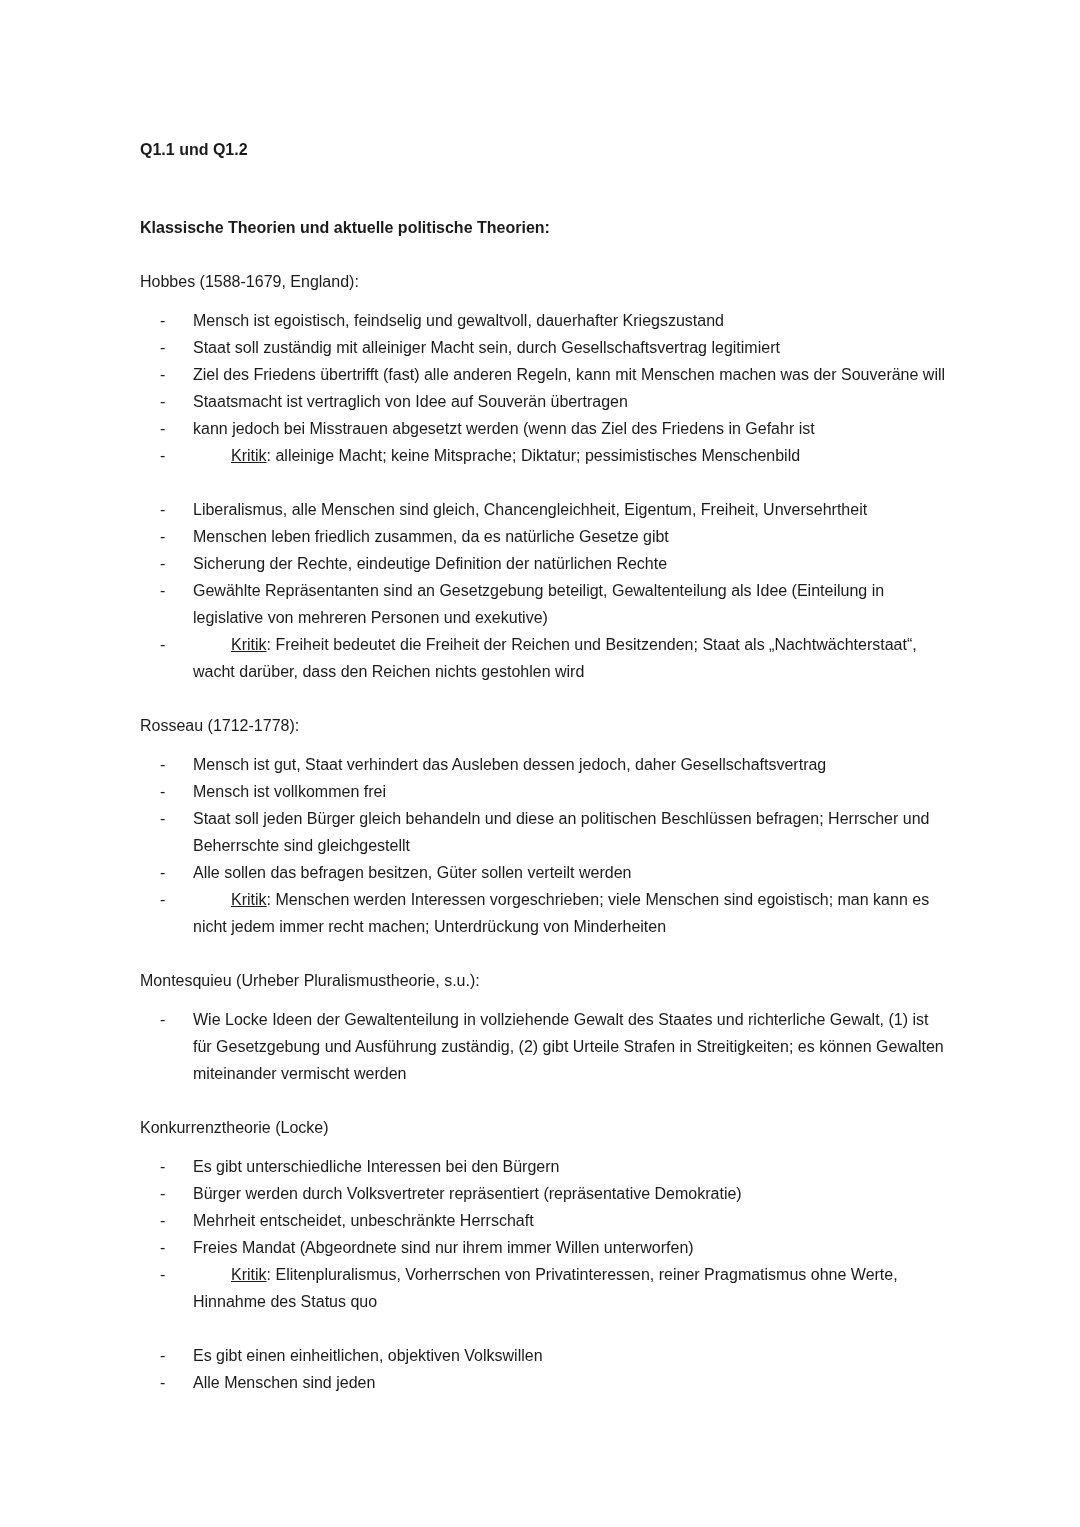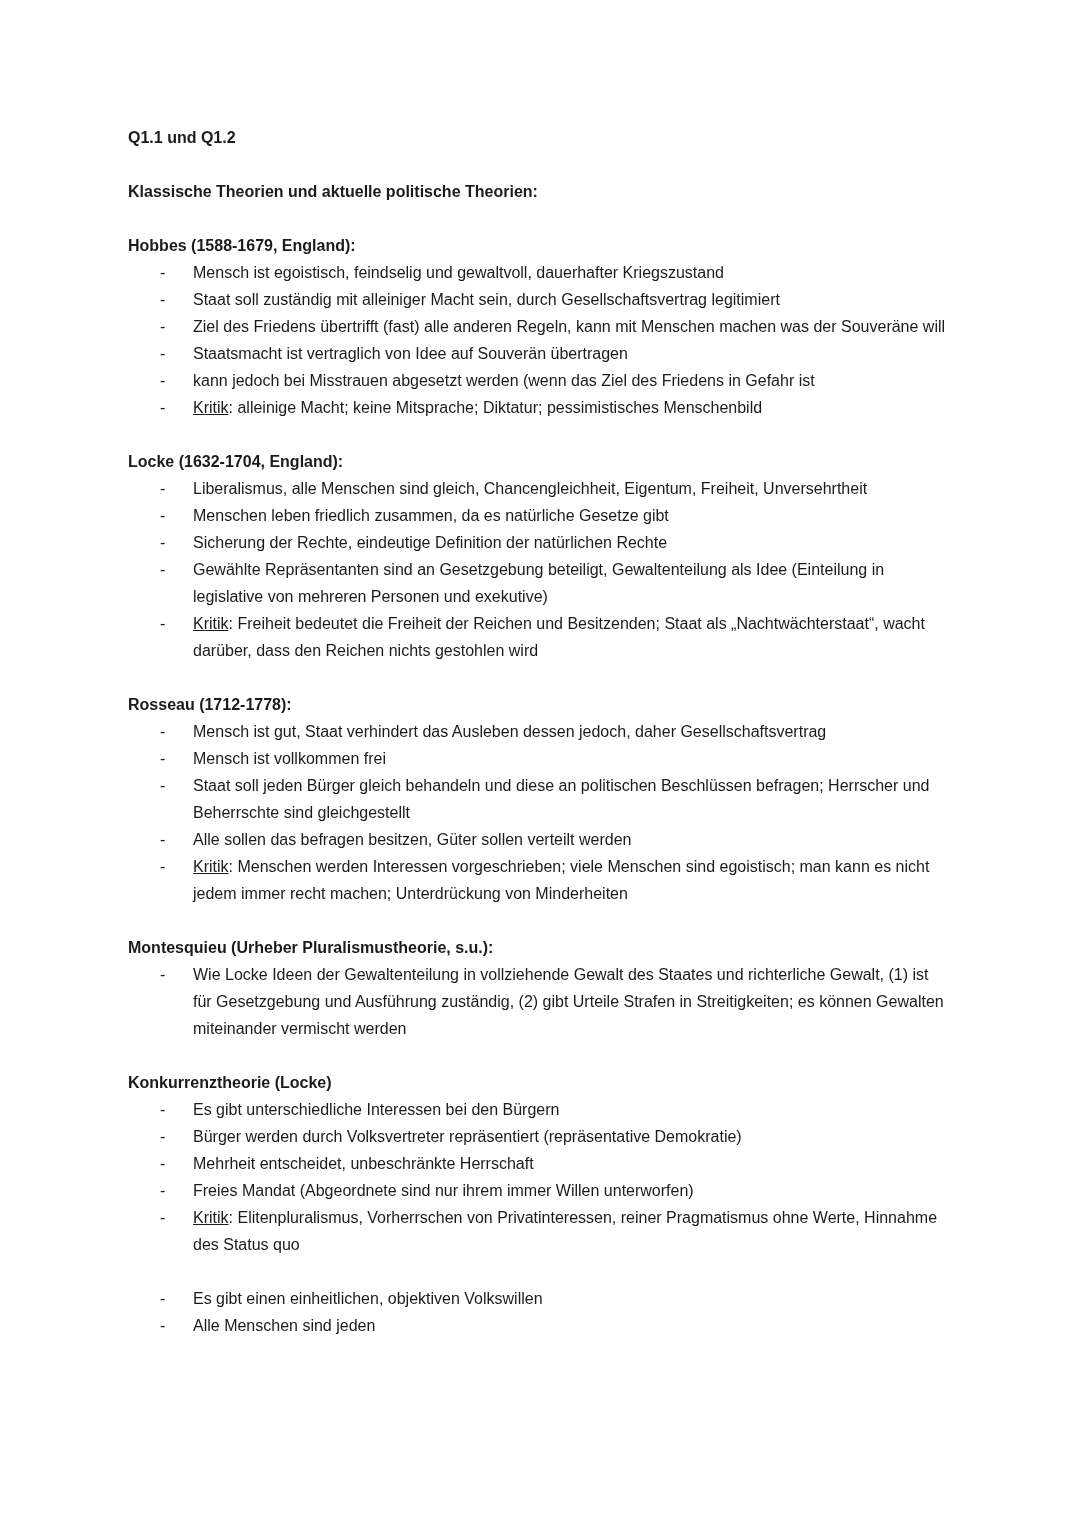--- a/index.html
+++ b/index.html
@@ -10,30 +10,30 @@
     height: 1527px;
     margin: 0 auto;
     background: #ffffff;
     padding: 124px 128px 0 128px;
     font-family: "Liberation Sans", sans-serif;
     font-size: 16px;
     line-height: 27px;
     color: #1b1b1b;
     overflow: hidden;
   }
-  p { margin: 0; }
+  p { margin: 12px; }
   .bold { font-weight: bold; }
   .underline { }
   .spacer { height: 27px; }
   .section { margin-top: 27px; }
-  .sec-heading { font-weight: bold; }
+  .sec-heading { font-weight: normal; }
   .bullet { display: flex; align-items: flex-start; }
   .dash { flex: 0 0 65px; padding-left: 32px; }
   .btext { flex: 1 1 auto; padding-right: 4px; }
-  .u { text-decoration: underline; }
+  .u { text-decoration: underline; margin-left: 38px; }
 </style>
 </head>
 <body>
 
 <div class="page">
   <p class="bold">Q1.1 und Q1.2</p>
   <div class="spacer"></div>
   <p class="bold underline">Klassische Theorien und aktuelle politische Theorien:</p>
   <div id="sections">
       <div class="section">
@@ -57,21 +57,20 @@
         <div class="bullet">
           <span class="dash">-</span>
           <span class="btext">kann jedoch bei Misstrauen abgesetzt werden (wenn das Ziel des Friedens in Gefahr ist</span>
         </div>
         <div class="bullet">
           <span class="dash">-</span>
           <span class="btext"><span class="u">Kritik</span>: alleinige Macht; keine Mitsprache; Diktatur; pessimistisches Menschenbild</span>
         </div>
       </div>
       <div class="section">
-        <p class="sec-heading">Locke (1632-1704, England):</p>
         <div class="bullet">
           <span class="dash">-</span>
           <span class="btext">Liberalismus, alle Menschen sind gleich, Chancengleichheit, Eigentum, Freiheit, Unversehrtheit</span>
         </div>
         <div class="bullet">
           <span class="dash">-</span>
           <span class="btext">Menschen leben friedlich zusammen, da es natürliche Gesetze gibt</span>
         </div>
         <div class="bullet">
           <span class="dash">-</span>

